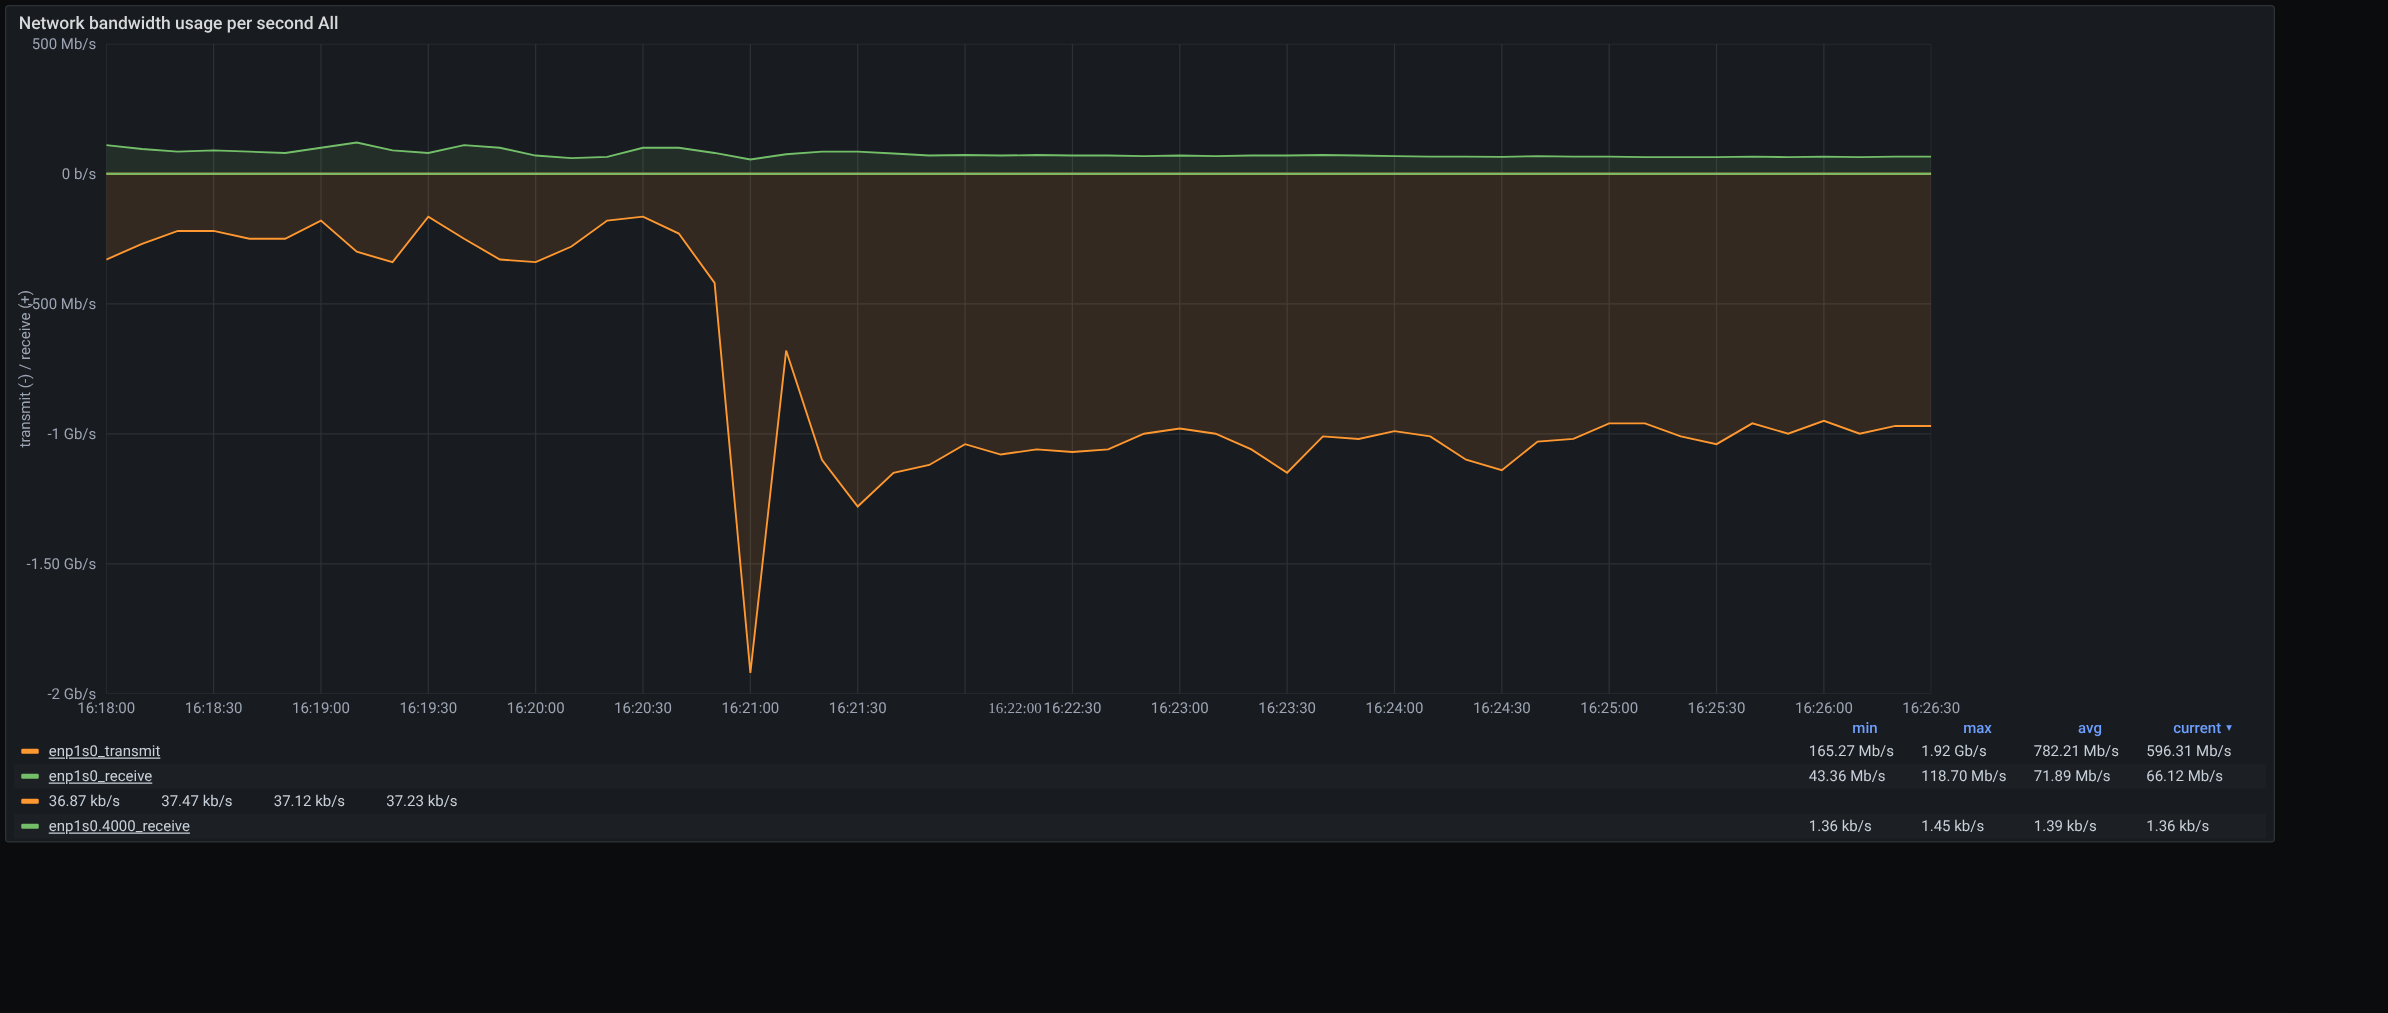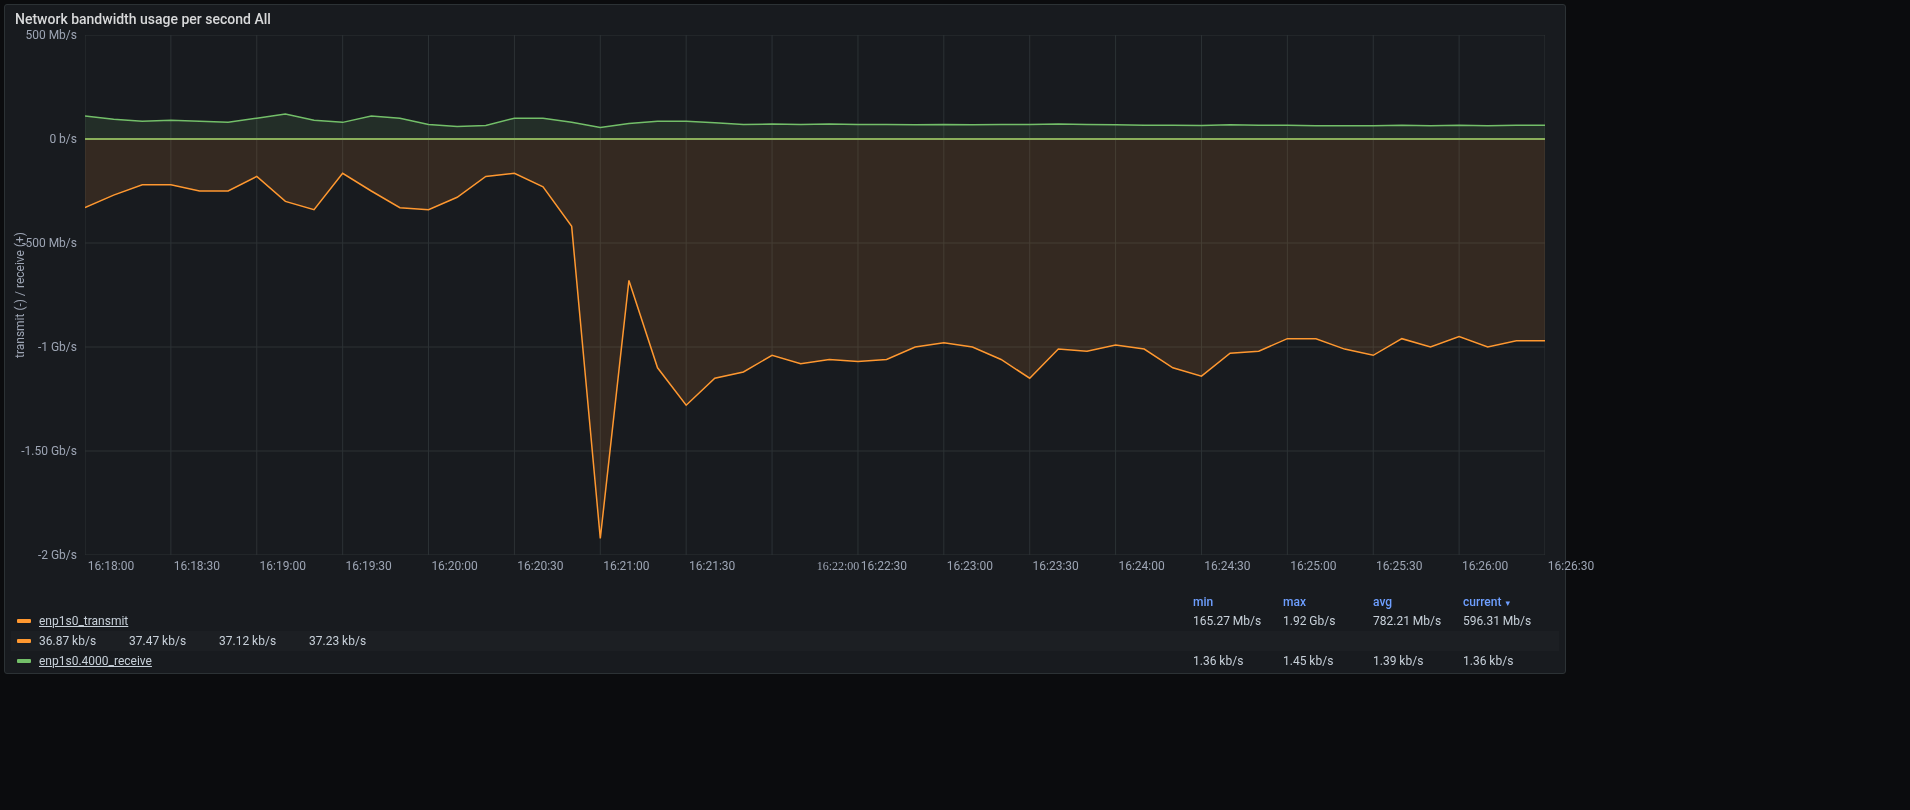--- a/index.html
+++ b/index.html
@@ -6,21 +6,21 @@
     margin: 0;
     padding: 0;
     width: 1910px;
     height: 810px;
     background: #0b0c0e;
     font-family: -apple-system, BlinkMacSystemFont, "Segoe UI", Roboto, Helvetica, Arial, sans-serif;
     color: #ccccdc;
     overflow: hidden;
   }
   .panel {
-    width: 1562px;
+    width: 1816px;
     height: 670px;
     position: absolute;
     left: 4px;
     top: 4px;
     background: #181b1f;
     border: 1px solid #2c3235;
     border-radius: 3px;
     box-sizing: border-box;
   }
   .panel-title {
@@ -50,21 +50,20 @@
     color: #9da5b4;
     transform: translateY(-50%);
   }
   .x-tick {
     position: absolute;
     top: 524px;
     font-size: 12px;
     color: #9da5b4;
     transform: translateX(-50%);
     white-space: nowrap;
-    margin-left: 26px;
   }
   .y-axis-label {
     position: absolute;
     left: 8px;
     top: 290px;
     transform: rotate(-90deg) translateX(-50%);
     transform-origin: left top;
     font-size: 12px;
     color: #9da5b4;
     white-space: nowrap;
@@ -77,21 +76,21 @@
   }
   .legend-header {
     display: flex;
     font-size: 12px;
     padding: 2px 6px;
     color: #6e9fff;
   }
   .legend-header .spacer { flex: 1; }
   .legend-header .lh-col {
     width: 90px;
-    text-align: left;
+    text-align: center;
     font-weight: 500;
     cursor: pointer;
   }
   .legend-row {
     display: flex;
     align-items: center;
     font-size: 12px;
     padding: 3px 6px;
     color: #c7d0d9;
   }
@@ -202,20 +201,28 @@
     <div id="legend-body">
         <div class="legend-row">
           <div class="swatch" style="background:#ff9830"></div>
           <div class="legend-name">enp1s0_transmit</div>
           <div class="legend-val">165.27 Mb/s</div>
           <div class="legend-val">1.92 Gb/s</div>
           <div class="legend-val">782.21 Mb/s</div>
           <div class="legend-val">596.31 Mb/s</div>
         </div>
         <div class="legend-row">
+          <div class="swatch" style="background:#73bf69"></div>
+          <div class="legend-name">enp1s0_receive</div>
+          <div class="legend-val">43.36 Mb/s</div>
+          <div class="legend-val">118.70 Mb/s</div>
+          <div class="legend-val">71.89 Mb/s</div>
+          <div class="legend-val">66.12 Mb/s</div>
+        </div>
+        <div class="legend-row">
           <div class="swatch" style="background:#ff9830"></div>
           <div class="legend-val">36.87 kb/s</div>
           <div class="legend-val">37.47 kb/s</div>
           <div class="legend-val">37.12 kb/s</div>
           <div class="legend-val">37.23 kb/s</div>
         </div>
         <div class="legend-row">
           <div class="swatch" style="background:#73bf69"></div>
           <div class="legend-name">enp1s0.4000_receive</div>
           <div class="legend-val">1.36 kb/s</div>

